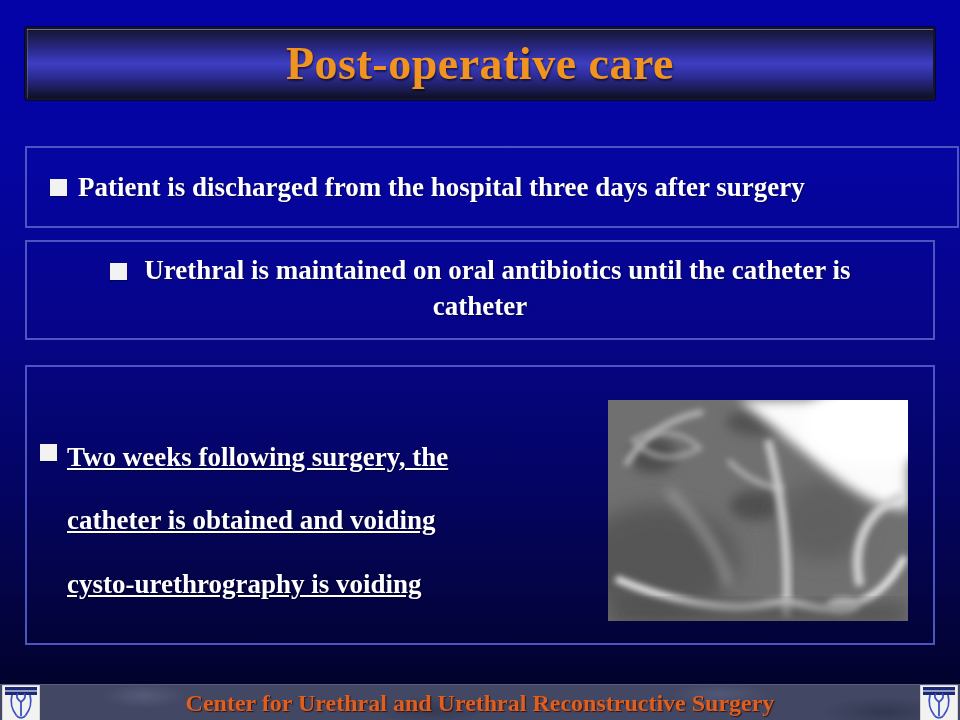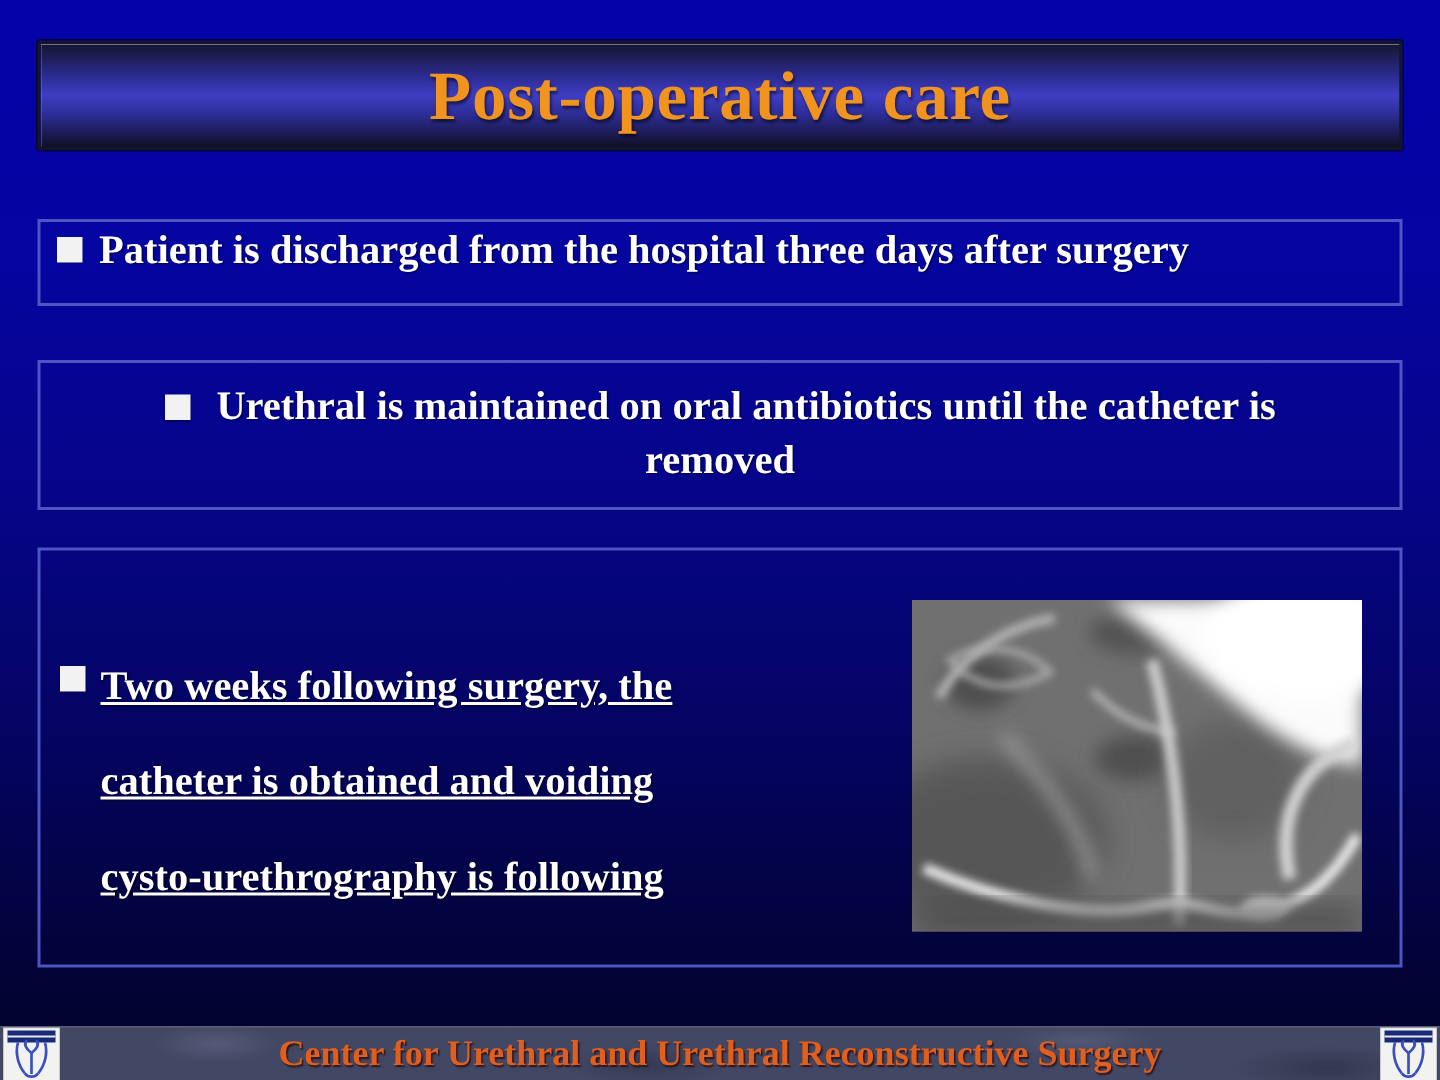--- a/index.html
+++ b/index.html
@@ -16,21 +16,21 @@
     box-shadow:inset 0 1px 0 rgba(190,190,215,.55), inset 1px 0 0 rgba(150,150,180,.35), 0 0 0 1px #05053a;
     display:flex;align-items:center;justify-content:center;
   }
   .title-bar h1{
     margin:0;font-size:46px;font-weight:bold;color:#f0931f;letter-spacing:.5px;
     text-shadow:1px 2px 2px rgba(0,0,0,.55);
     text-align:center;
   }
   
   .box{position:absolute;left:25px;width:906px;border:2px solid #4d55c2;color:#fff;font-weight:bold;}
-  .box1{top:146px;height:54px;display:flex;align-items:flex-start;padding:0;}
+  .box1{top:146px;height:54px;display:flex;align-items:center;padding:12px;}
   .box2{top:240px;height:96px;}
   .box3{top:365px;height:276px;}
   .bullet{
     display:inline-block;width:17px;height:17px;background:#f2f2f2;
     margin-right:11px;flex:0 0 auto;vertical-align:baseline;
     box-shadow:0 1px 1px rgba(0,0,0,.4);
   }
   .line{font-size:27px;line-height:1.35;text-shadow:1px 1px 1px rgba(0,0,0,.5);}
   .box1 .line{display:flex;align-items:center;padding-left:11px;white-space:nowrap;}
   .box2 .center-block{padding-top:10px;text-align:center;}
@@ -75,30 +75,30 @@
       <span>Patient is discharged from the hospital three days after surgery</span>
     </div>
   </div>
 
   <div class="box box2">
     <div class="center-block">
       <div class="line">
         <span class="bullet"></span>
         <span>Urethral is maintained on oral antibiotics until the catheter is</span>
       </div>
-      <div class="line">removed</div>
+      <div class="line">catheter</div>
     </div>
   </div>
 
   <div class="box box3">
     <div class="hang">
       <span class="bullet"></span>
       <div class="line">Two weeks following surgery, the</div>
       <div class="line">catheter is obtained and voiding</div>
-      <div class="line">cysto-urethrography is following</div>
+      <div class="line">cysto-urethrography is voiding</div>
     </div>
 
     <svg class="xray" viewBox="0 0 300 220" preserveAspectRatio="none">
       <defs>
         <filter id="b3" x="-40%" y="-40%" width="180%" height="180%">
             <feGaussianBlur stdDeviation="3"></feGaussianBlur>
           </filter>
         <filter id="b6" x="-40%" y="-40%" width="180%" height="180%">
             <feGaussianBlur stdDeviation="6"></feGaussianBlur>
           </filter>

